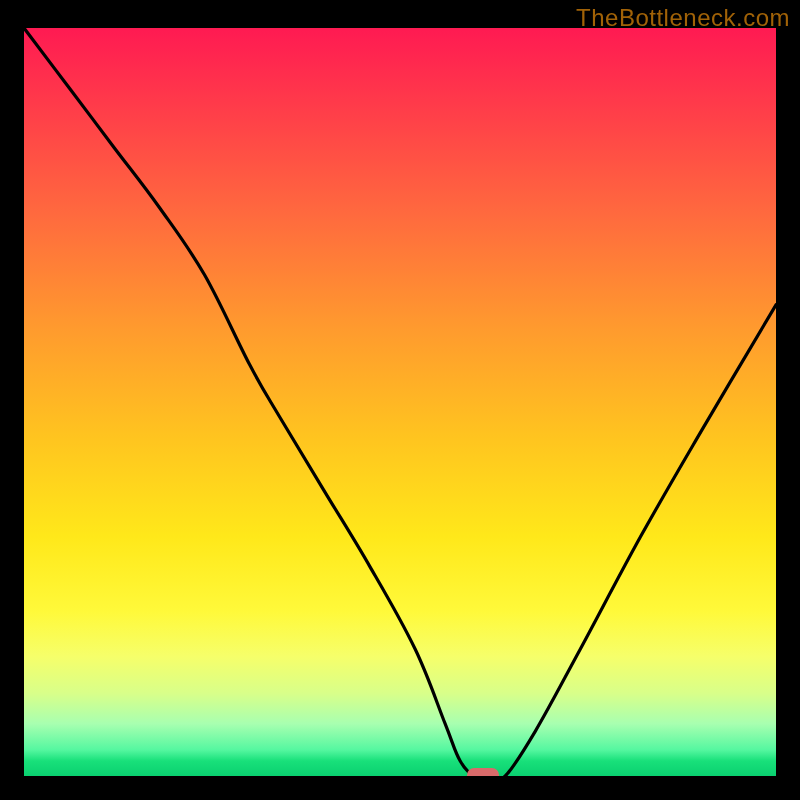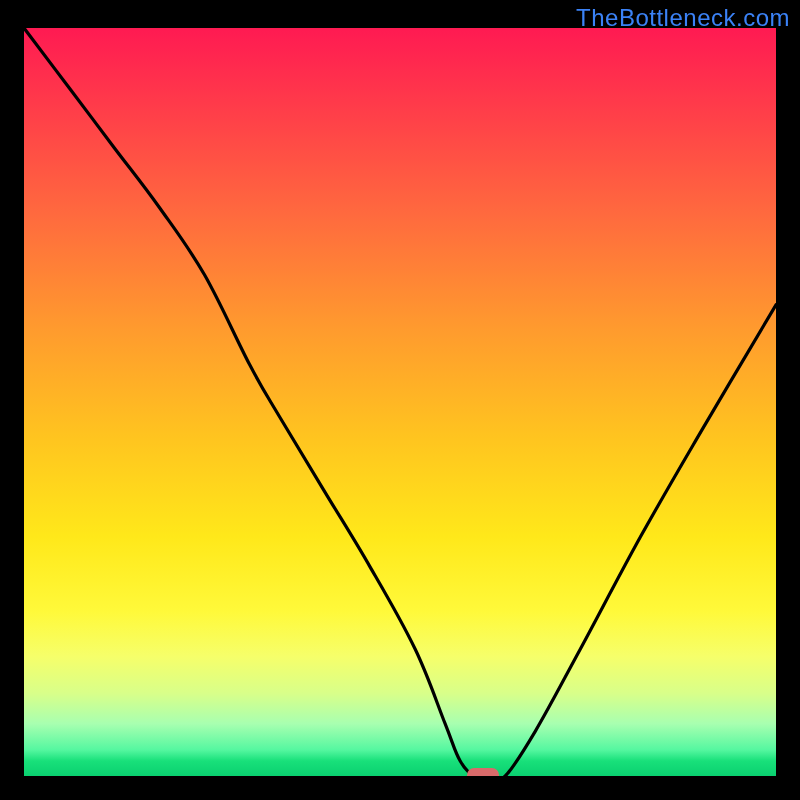--- a/index.html
+++ b/index.html
@@ -14,21 +14,21 @@
   .frame {
     position: relative;
     width: 800px;
     height: 800px;
     background: #000;
   }
   .watermark {
     position: absolute;
     top: 4px;
     right: 10px;
-    color: #3b82f6;
+    color: #a16207;
     font-size: 24px;
     font-weight: 500;
     letter-spacing: 0.5px;
     z-index: 50;
     text-align: center;
   }
   .plot-area {
     position: absolute;
     left: 24px;
     top: 28px;

